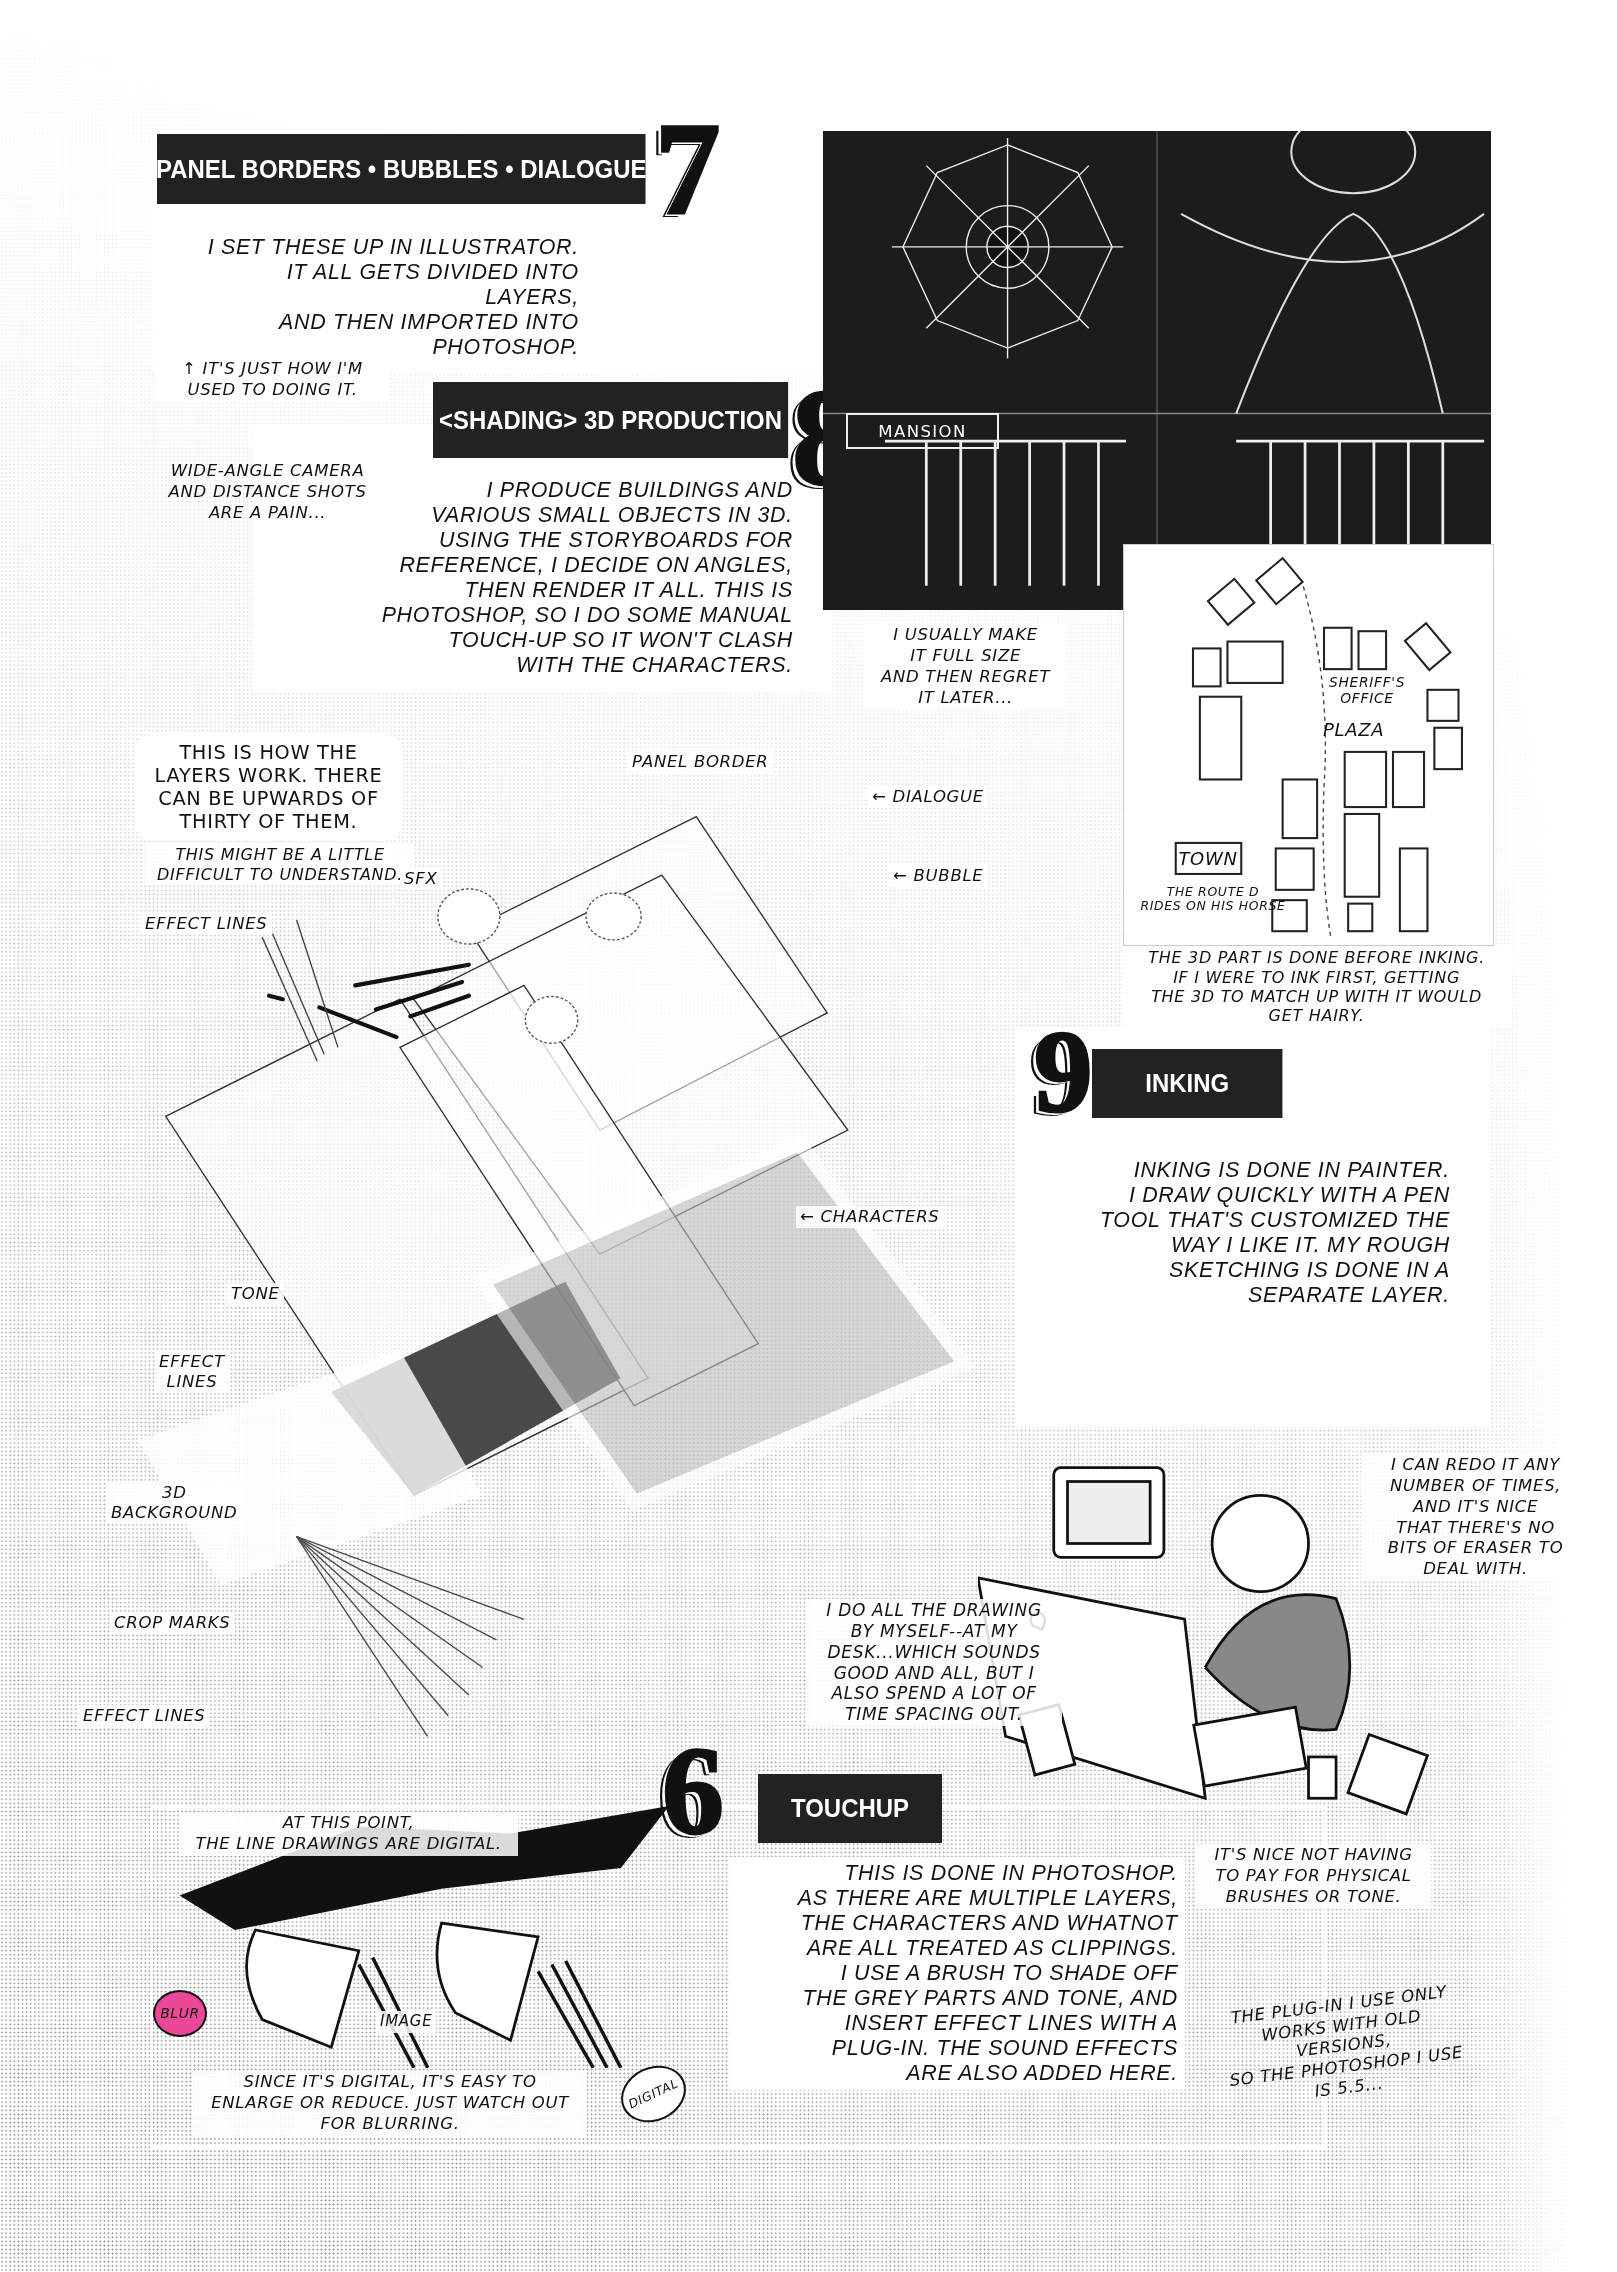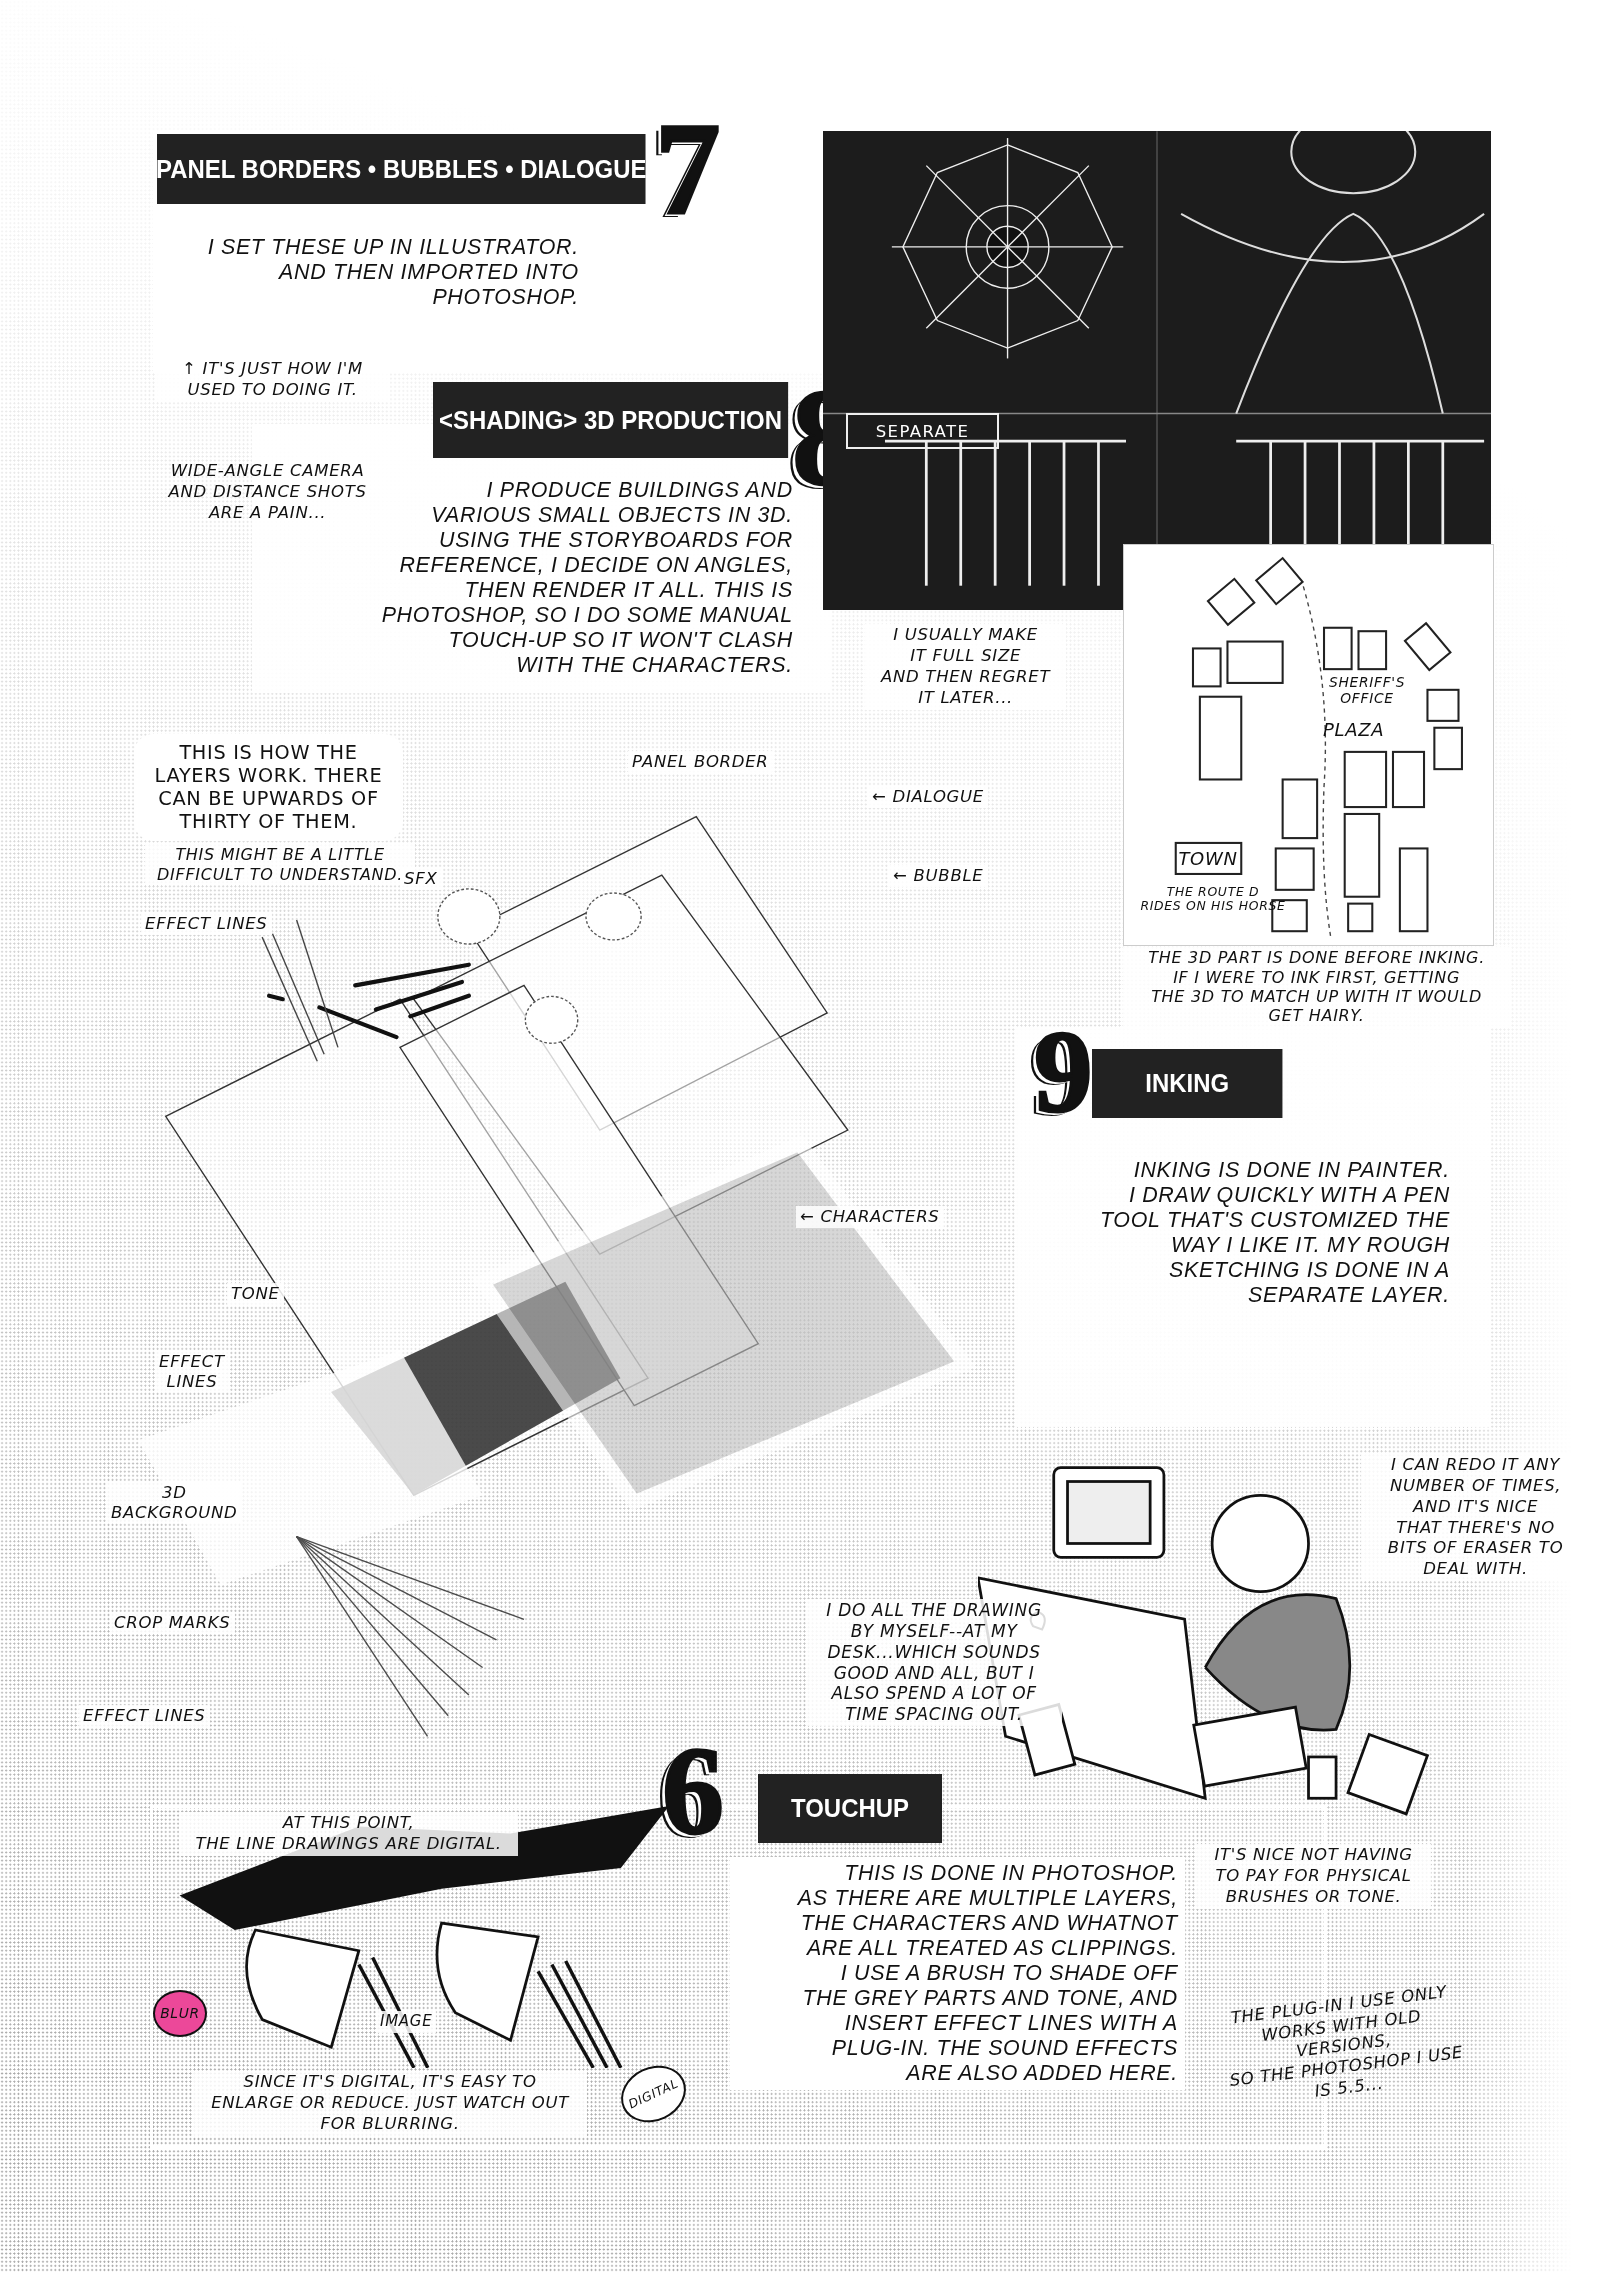--- a/index.html
+++ b/index.html
@@ -41,20 +41,21 @@
 <div class="bg"></div>
 <div class="white-fade-right"></div>
 
 <div class="white-box" style="left:153px;top:131px;width:744px;height:241px;"></div>
 <div class="head-bar" style="left:157px;top:134px;width:531px;height:70px;">
   <span>PANEL BORDERS • BUBBLES • DIALOGUE</span>
 </div>
 <div class="big-num" style="left:655px;top:103px;font-size:131px;">7</div>
 <div class="abs body-text" style="left:186px;top:231px;width:386px;background:transparent;">
   <div>I SET THESE UP IN ILLUSTRATOR.</div>
+  <div>IT ALL GETS DIVIDED INTO LAYERS,</div>
   <div>AND THEN IMPORTED INTO</div>
   <div>PHOTOSHOP.</div>
 </div>
 <div class="abs hand note" style="left:155px;top:358px;width:227px;">
   <div>↑ IT'S JUST HOW I'M</div>
   <div>USED TO DOING IT.</div>
 </div>
 
 <div class="white-box" style="left:252px;top:424px;width:579px;height:269px;opacity:0.9;"></div>
 <div class="head-bar" style="left:433px;top:382px;width:386px;height:76px;">
@@ -110,21 +111,21 @@
       <line x1="650" y1="450" x2="650" y2="660"></line>
         <line x1="700" y1="450" x2="700" y2="660"></line>
       <line x1="750" y1="450" x2="750" y2="660"></line>
         <line x1="800" y1="450" x2="800" y2="660"></line>
       <line x1="850" y1="450" x2="850" y2="660"></line>
         <line x1="900" y1="450" x2="900" y2="660"></line>
     </g>
   </svg>
 </div>
 <div class="abs" style="left:846px;top:413px;width:149px;height:32px;border:2.1px solid #eee;color:#fff;font-size:16.5px;display:flex;align-items:center;justify-content:center;letter-spacing:1.4px;">
-  <span>SEPARATE</span>
+  <span>MANSION</span>
 </div>
 <div class="abs hand note" style="left:865px;top:624px;width:193px;">
   <div>I USUALLY MAKE</div>
   <div>IT FULL SIZE</div>
   <div>AND THEN REGRET</div>
   <div>IT LATER...</div>
 </div>
 
 <div class="map-panel" style="left:1123px;top:544px;width:369px;height:400px;">
   <svg width="369" height="400" viewBox="0 0 535 580">

